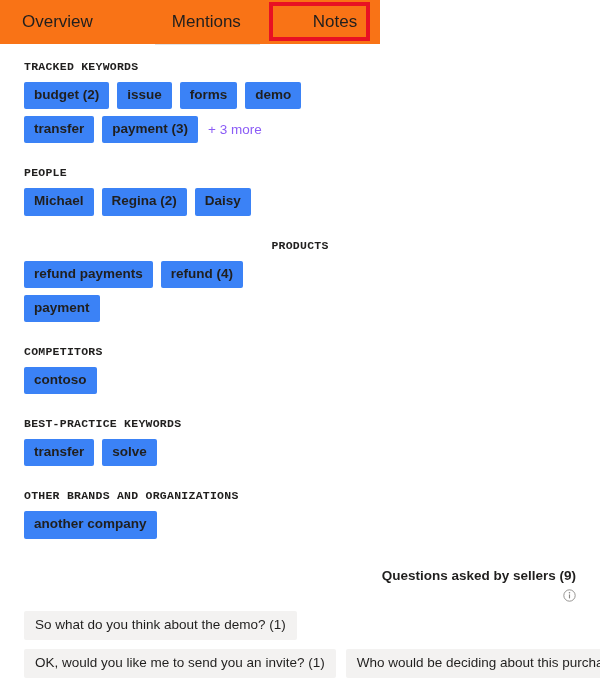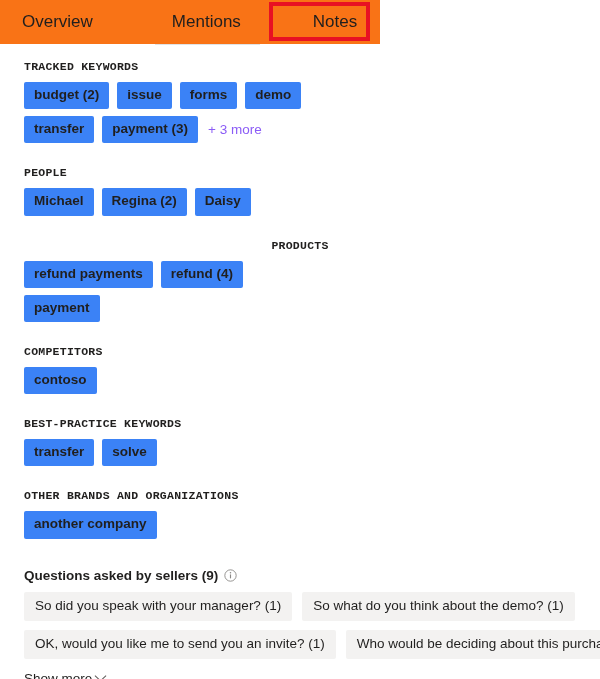--- a/index.html
+++ b/index.html
@@ -110,25 +110,26 @@
     white-space: nowrap;
     padding-left: 2px;
   }
 
   
   .q-block { padding: 0 24px; }
   .q-sellers { margin-top: 29px; }
 
   .q-heading {
     display: flex;
-    align-items: center;
+    align-items: flex-end;
     gap: 6px;
     font-size: 13.5px;
     font-weight: bold;
     color: #201f1e;
+    flex-direction: column;
   }
   .info-icon {
     display: inline-flex;
     width: 13px;
     height: 13px;
     flex: 0 0 auto;
   }
   .info-icon svg { display: block; }
 
   .q-row {
@@ -232,21 +233,20 @@
       <span>Questions asked by sellers (9)</span>
       <span class="info-icon">
         <svg viewBox="0 0 16 16" width="13" height="13" aria-hidden="true">
           <circle cx="8" cy="8" r="7" fill="none" stroke="#8a8886" stroke-width="1.1"></circle>
           <circle cx="8" cy="4.5" r="0.95" fill="#8a8886"></circle>
           <rect x="7.3" y="6.6" width="1.4" height="5.1" rx="0.6" fill="#8a8886"></rect>
         </svg>
       </span>
     </div>
     <div class="q-row">
-      <span class="q-chip">So did you speak with your manager? (1)</span>
       <span class="q-chip">So what do you think about the demo? (1)</span>
     </div>
     <div class="q-row">
       <span class="q-chip">OK, would you like me to send you an invite? (1)</span>
       <span class="q-chip">Who would be deciding about this purchase? (1)</span>
     </div>
     <div class="show-more">
       <span>Show more</span>
       <span class="chevron">
         <svg viewBox="0 0 14 9" width="13" height="9" aria-hidden="true">

